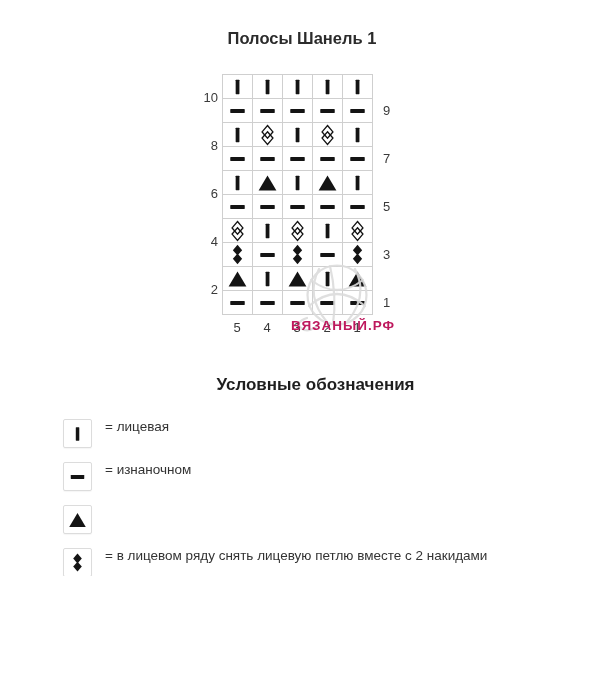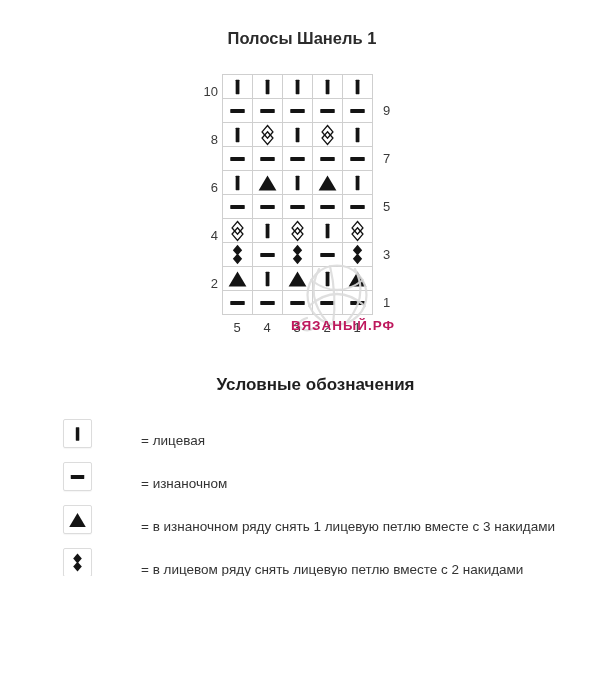--- a/index.html
+++ b/index.html
@@ -5,21 +5,21 @@
   * { margin:0; padding:0; box-sizing:border-box; }
   html,body { background:#ffffff; }
   body { font-family:"Liberation Sans","DejaVu Sans",sans-serif; color:#2e2e2e; }
   #page { position:relative; width:600px; height:576px; background:#fff; overflow:hidden; }
 
   .chart-title { position:absolute; left:196px; top:29px; width:212px;
     text-align:center; font-size:16.5px; font-weight:bold; color:#2b2b2b; }
 
   #chart { position:absolute; left:196px; top:74px; width:230px; height:270px; }
 
-  .left-labels  { position:absolute; left:0;  top:6px; width:22px; }
+  .left-labels  { position:absolute; left:0;  top:12px; width:22px; }
   .right-labels { position:absolute; left:187px; top:1px; width:22px; }
   .left-labels div, .right-labels div { height:24px; line-height:24px; font-size:13px; color:#3a3a3a; }
   .left-labels div { text-align:right; }
   .right-labels div { text-align:left; }
 
   .grid { position:absolute; left:26px; top:0;
     display:grid; grid-template-columns:repeat(5,30px); grid-auto-rows:24px;
     border-top:1px solid #cfcfcf; border-left:1px solid #cfcfcf;
     background:#fff; z-index:1; }
   .cell { width:30px; height:24px; border-right:1px solid #cfcfcf; border-bottom:1px solid #cfcfcf;
@@ -28,21 +28,21 @@
   .col-labels { position:absolute; left:26px; top:246px;
     display:grid; grid-template-columns:repeat(5,30px); z-index:4; }
   .col-labels div { text-align:center; font-size:13px; color:#3a3a3a; }
 
   .watermark-ball { position:absolute; left:283px; top:256px; z-index:5; pointer-events:none; opacity:0.9; }
   .watermark-text { position:absolute; left:291px; top:318px; z-index:6; pointer-events:none;
     font-size:13.5px; font-weight:bold; letter-spacing:1px; color:#be185d; }
 
   #legend { position:absolute; left:63px; top:375px; width:505px; }
   .legend-heading { font-size:17px; font-weight:bold; color:#1f1f1f; margin-bottom:24px;text-align:center; }
-  .legend-item { display:flex; align-items:flex-end; height:29px; margin-bottom:14px;gap:36px; }
+  .legend-item { display:flex; align-items:flex-start; height:29px; margin-bottom:14px; }
   .sym-box { width:29px; height:29px; border:1px solid #dcdcdc; border-radius:2px; background:#fff;
     display:flex; align-items:center; justify-content:center; margin-right:13px; flex:0 0 auto;
     box-shadow:0 1px 1px rgba(0,0,0,0.04); }
   .legend-label { font-size:13.5px; color:#333333; white-space:nowrap; }
 </style>
 </head>
 <body>
 
 <div id="page">
 
@@ -381,21 +381,20 @@
             </svg>
           </div>
           <div class="legend-label">= изнаночном</div>
         </div>
         <div class="legend-item">
           <div class="sym-box">
             <svg width="30" height="24" viewBox="0 0 30 24" fill="#141414">
               <polygon points="15,4.2 24.2,19.8 5.8,19.8"></polygon>
             </svg>
           </div>
-          <div class="legend-label">= в изнаночном ряду снять 1 лицевую петлю вместе с 3 накидами</div>
         </div>
         <div class="legend-item">
           <div class="sym-box">
             <svg width="30" height="24" viewBox="0 0 30 24" fill="#141414">
               <polygon points="15,1.5 19.8,7 15,12.5 10.2,7"></polygon>
               <polygon points="15,10.5 19.8,16 15,21.5 10.2,16"></polygon>
             </svg>
           </div>
           <div class="legend-label">= в лицевом ряду снять лицевую петлю вместе с 2 накидами</div>
         </div>

